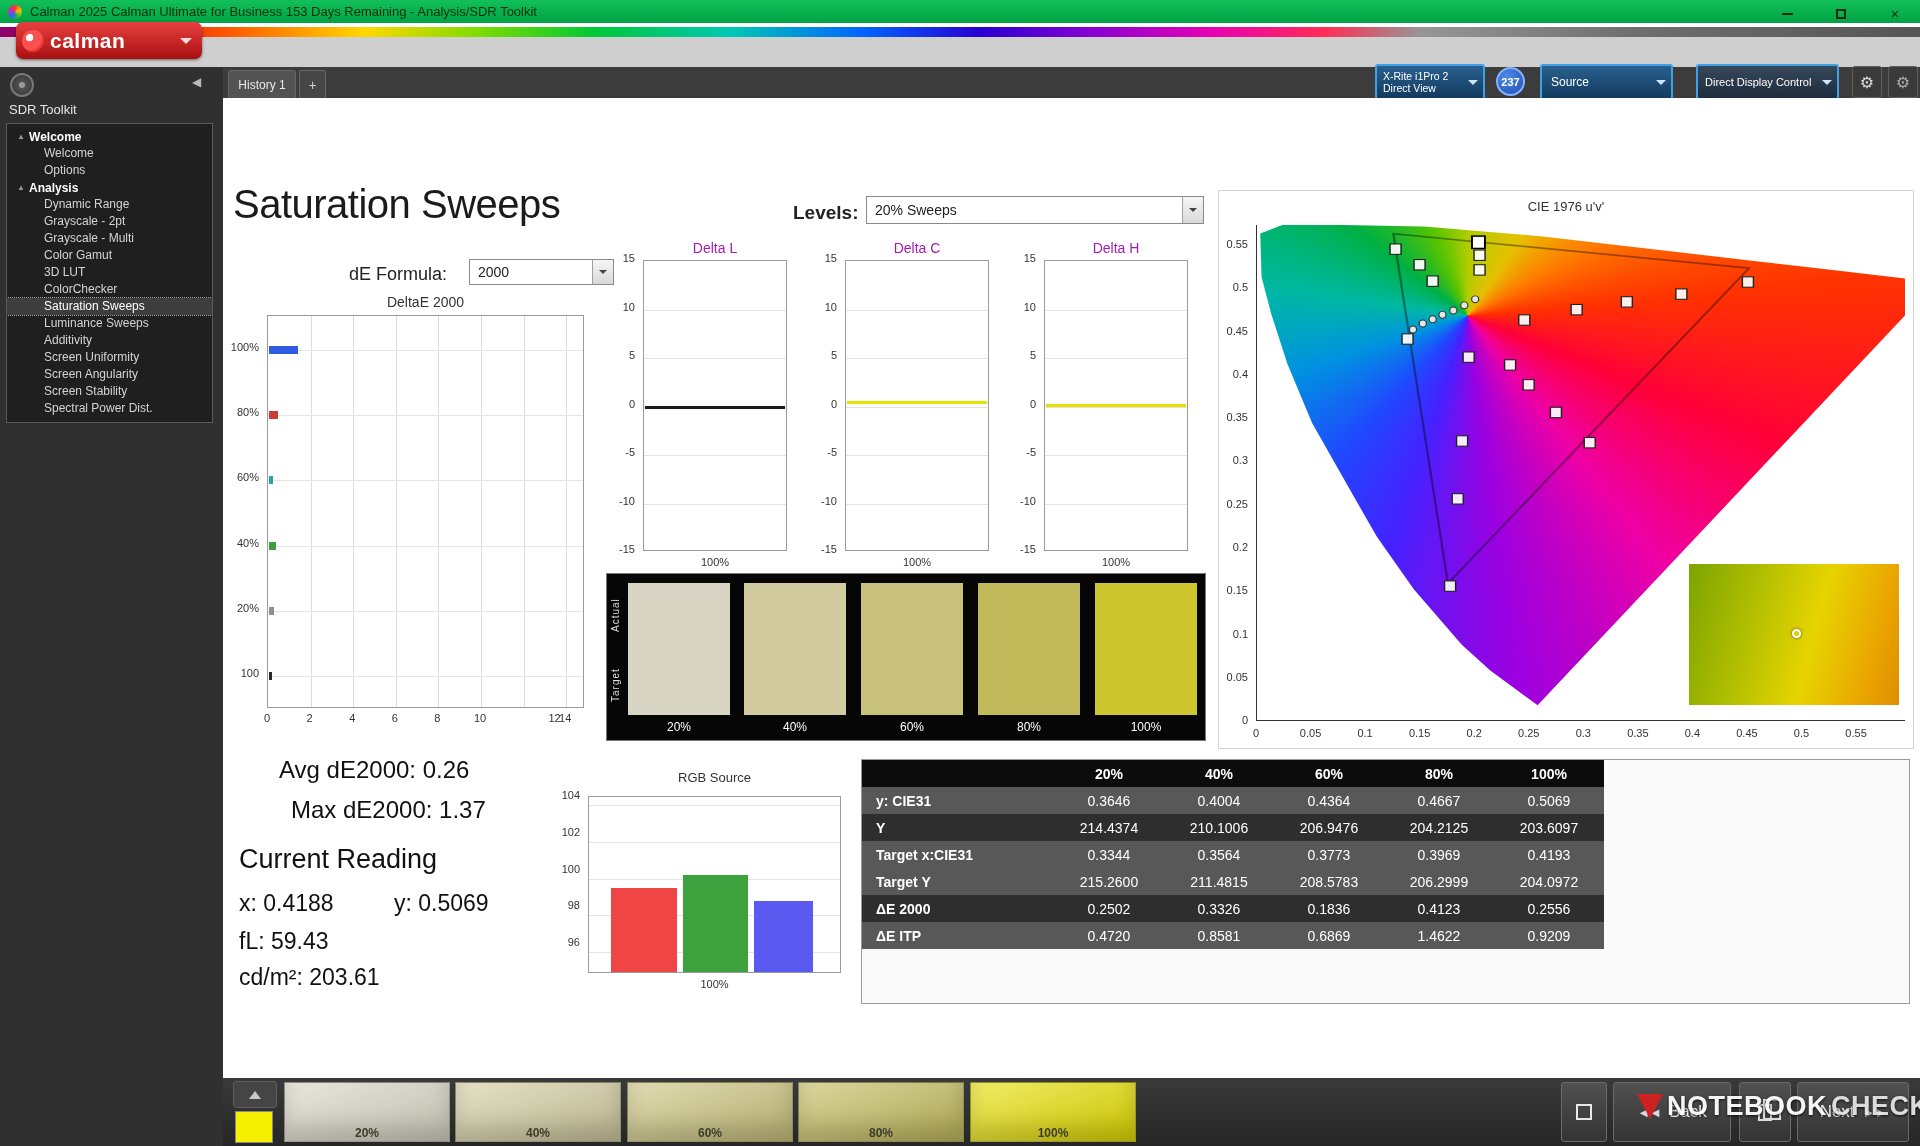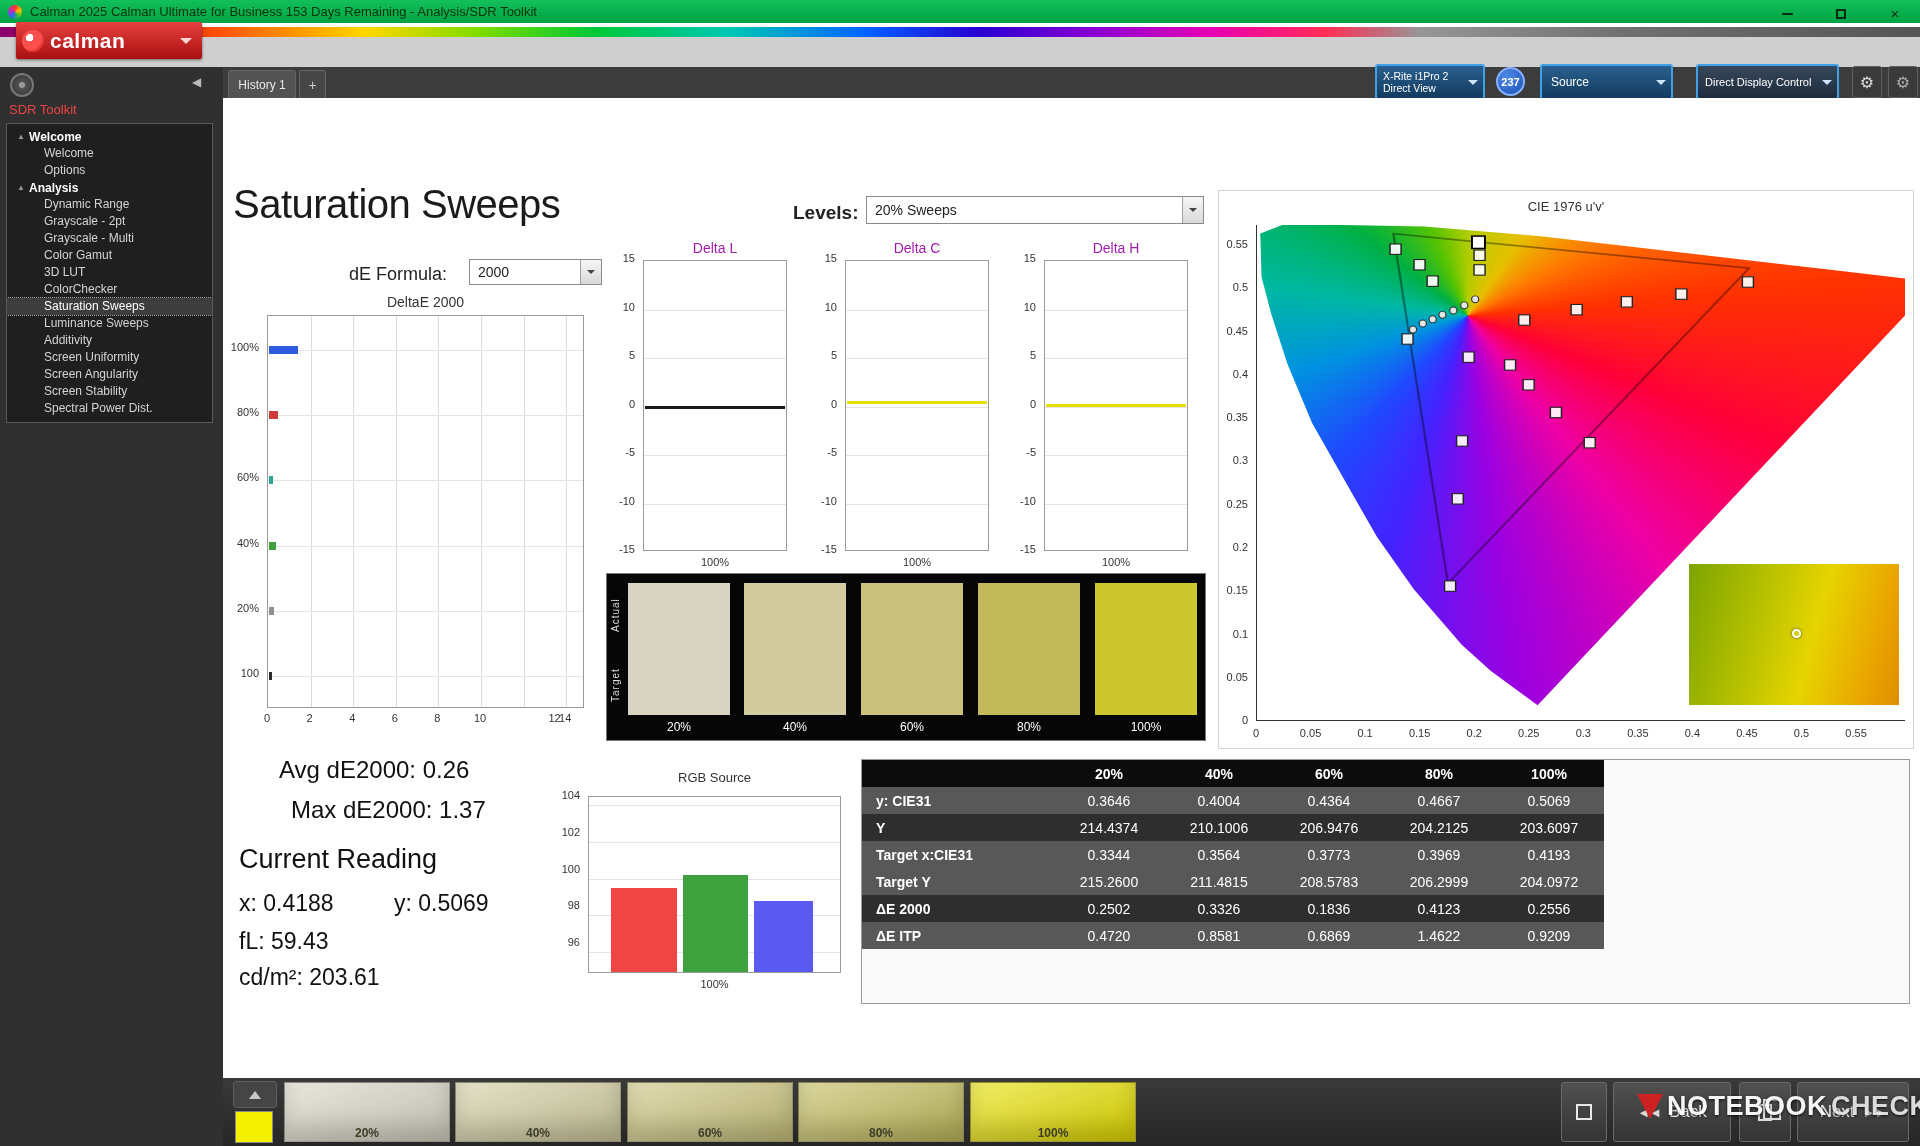--- a/index.html
+++ b/index.html
@@ -12,21 +12,21 @@
 .win-controls{position:absolute;right:10px;top:0;height:27px;display:flex;align-items:center;gap:24px}
 .win-btn{width:30px;height:27px;display:flex;align-items:center;justify-content:center;color:#0b2b13;font-size:15px;cursor:default}
 .min-glyph{width:11px;height:2px;background:#0b2b13}
 .max-glyph{width:10px;height:10px;border:2px solid #0b2b13}
 
 
 .rainbow{position:absolute;left:0;top:27px;width:100%;height:10px;background:linear-gradient(90deg,#8a0070 0%,#d6001e 6%,#ff5a00 12%,#ffd800 19%,#7ddc00 25%,#00c837 31%,#00c8b4 38%,#0064ff 45%,#2800d2 51%,#8a00d2 57%,#e600b4 63%,#ff2d55 69%,#969696 74%,#6f6f6f 85%,#555 100%)}
 .band{position:absolute;left:0;top:37px;width:100%;height:30px;background:#cfcfcf}
 .tabrow{position:absolute;left:0;top:67px;width:100%;height:31px;background:#3c3c3c}
 
-.logo{position:absolute;left:16px;top:22px;width:186px;height:37px;display:flex;align-items:center;background:linear-gradient(#e84040,#a80f0f);border-radius:2px;box-shadow:0 1px 3px rgba(0,0,0,.5);padding:0 6px;cursor:pointer}
+.logo{position:absolute;left:16px;top:22px;width:186px;height:37px;display:flex;align-items:center;background:linear-gradient(#e84040,#a80f0f);border-radius:7px;box-shadow:0 1px 3px rgba(0,0,0,.5);padding:0 6px;cursor:pointer}
 .logo-mark{width:22px;height:22px;border-radius:50%;background:radial-gradient(circle at 35% 35%,#fff 0 18%,#ff5050 19% 55%,#b00000 100%);margin-right:6px;flex:0 0 auto}
 .logo-text{color:#fff;font-size:21px;font-weight:bold;letter-spacing:.5px;flex:1}
 .logo-arrow{width:0;height:0;border:6px solid transparent;border-top-color:#ffd9d9;margin:6px 4px 0 0}
 
 .tab{position:absolute;top:70px;height:28px;display:flex;align-items:center;justify-content:center;font-size:12px;color:#e8e8e8;border:1px solid #666;border-bottom:none;border-radius:3px 3px 0 0;cursor:pointer}
 .tab-history{left:228px;width:68px;background:#535353}
 .tab-add{left:299px;width:27px;background:#464646;color:#ccc;font-size:14px}
 
 
 .blue-btn{position:absolute;top:64px;height:36px;background:linear-gradient(#29608f,#133a5e);border:2px solid #3fa0e8;border-radius:3px;color:#fff;display:flex;align-items:center;cursor:pointer}
@@ -38,38 +38,38 @@
 .ddc-btn{left:1696px;width:143px;padding-left:7px;font-size:11px;background:linear-gradient(#37475a,#1e2c3c);justify-content:space-between}
 .gear-btn{position:absolute;top:66px;width:30px;height:32px;background:#3a3a3a;border:1px solid #5e5e5e;border-radius:3px;color:#ddd;font-size:16px;display:flex;align-items:center;justify-content:center;cursor:pointer}
 .gear-btn.g1{left:1852px}
 .gear-btn.g2{left:1888px;color:#aaa}
 
 
 .sidebar{position:absolute;left:0;top:67px;width:223px;height:1079px;background:#303030}
 .side-circle{position:absolute;left:10px;top:6px;width:24px;height:24px;border-radius:50%;border:2px solid #787878;background:radial-gradient(#5a5a5a,#333);cursor:pointer}
 .side-circle::after{content:"";position:absolute;left:7px;top:7px;width:6px;height:6px;border-radius:50%;background:#9a9a9a}
 .collapse{position:absolute;left:192px;top:8px;color:#b8b8b8;font-size:12px;cursor:pointer}
-.sdr-header{position:absolute;left:9px;top:35px;color:#ef4444;font-size:13px}
+.sdr-header{position:absolute;left:9px;top:35px;color:#e5e5e5;font-size:13px}
 .tree{position:absolute;left:6px;top:56px;width:207px;height:300px;background:#1f1f1f;border:1px solid #5a5a5a;padding:4px 0;overflow:hidden}
 .tree-group{display:flex;align-items:center;height:17px;padding-left:12px;color:#fff;font-weight:bold;font-size:12px;gap:6px;cursor:pointer}
 .expander{color:#9a9a9a;font-size:8px}
 .tree-item{height:17px;line-height:17px;padding-left:37px;color:#d4d4d4;font-size:12px;white-space:nowrap;cursor:pointer}
 .tree-item.selected{background:#3d3d3d;outline:1px dotted #a8a8a8;color:#fff}
 
 
 .main{position:absolute;left:223px;top:98px;width:1697px;height:980px;background:#fff}
 .page-title{position:absolute;left:10px;top:84px;font-size:40px;font-weight:500;color:#1b1b1b;letter-spacing:-.5px}
 .levels-label{position:absolute;left:570px;top:104px;font-size:19px;font-weight:bold;color:#222}
 .select{position:absolute;background:#fff;border:1px solid #8a8a8a;display:flex;align-items:center;font-size:14px;color:#222;cursor:pointer}
 .select>span:first-child{flex:1;padding-left:8px;white-space:nowrap;overflow:hidden}
 .dd-arrow{width:21px;align-self:stretch;background:linear-gradient(#f6f6f6,#d9d9d9);border-left:1px solid #a0a0a0;display:flex;align-items:center;justify-content:center}
 .dd-arrow::after{content:"";border:4px solid transparent;border-top-color:#444;margin-top:4px}
 .levels-select{left:643px;top:98px;width:338px;height:28px}
 .formula-label{position:absolute;left:126px;top:166px;font-size:18px;color:#222}
-.formula-select{left:246px;top:161px;width:133px;height:26px}
+.formula-select{left:246px;top:161px;width:145px;height:26px}
 
 .plot{position:absolute;background:#fff;border:1px solid #9a9a9a}
 .vgrid{position:absolute;top:0;bottom:0;width:1px;background:#dcdcdc}
 .hgrid{position:absolute;left:0;right:0;height:1px;background:#e4e4e4}
 .axlab{position:absolute;font-size:11px;color:#333;text-align:center}
 .axlab-r{position:absolute;right:4px;font-size:11px;color:#333;white-space:nowrap}
 
 
 .de-wrap{position:absolute;left:0;top:196px;width:372px;height:440px}
 .de-title{position:absolute;left:44px;top:0;width:317px;text-align:center;font-size:14px;color:#333}

